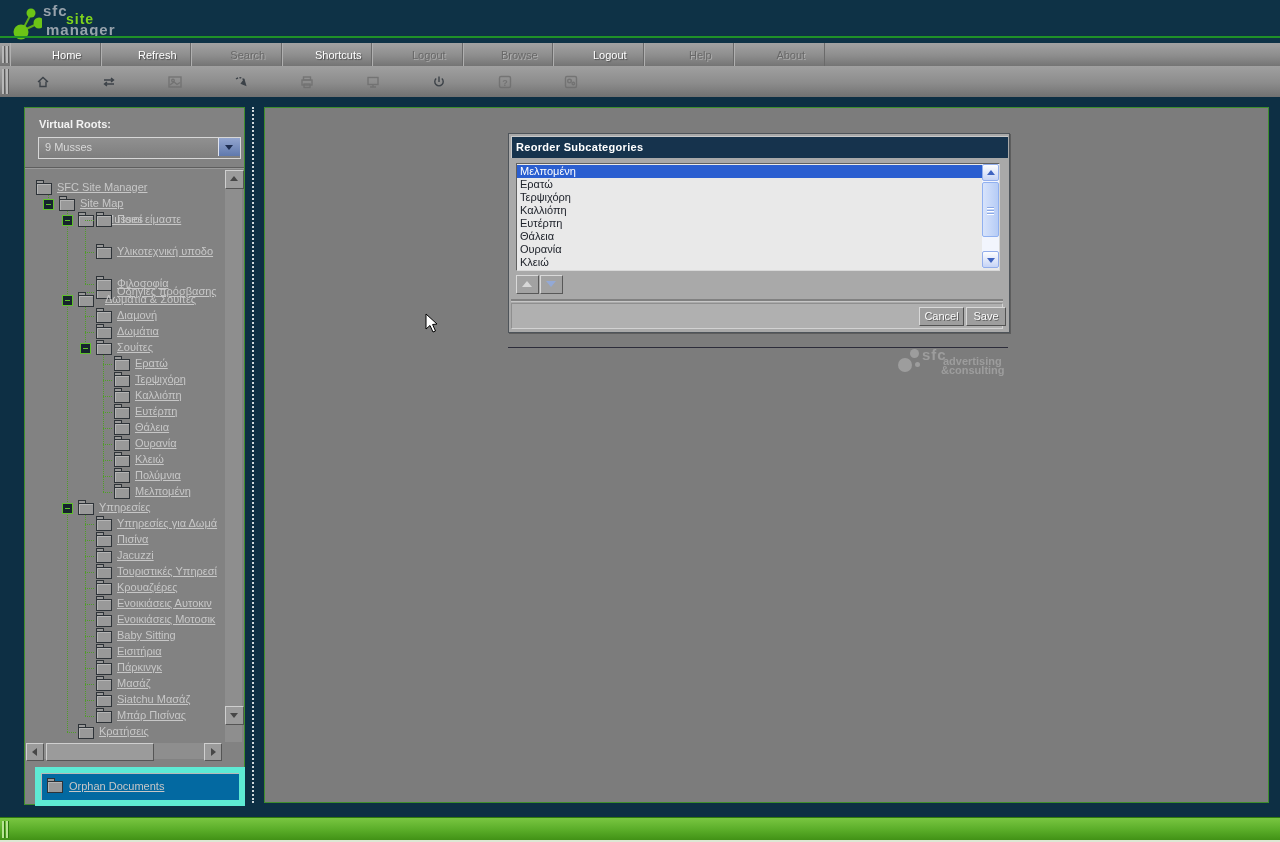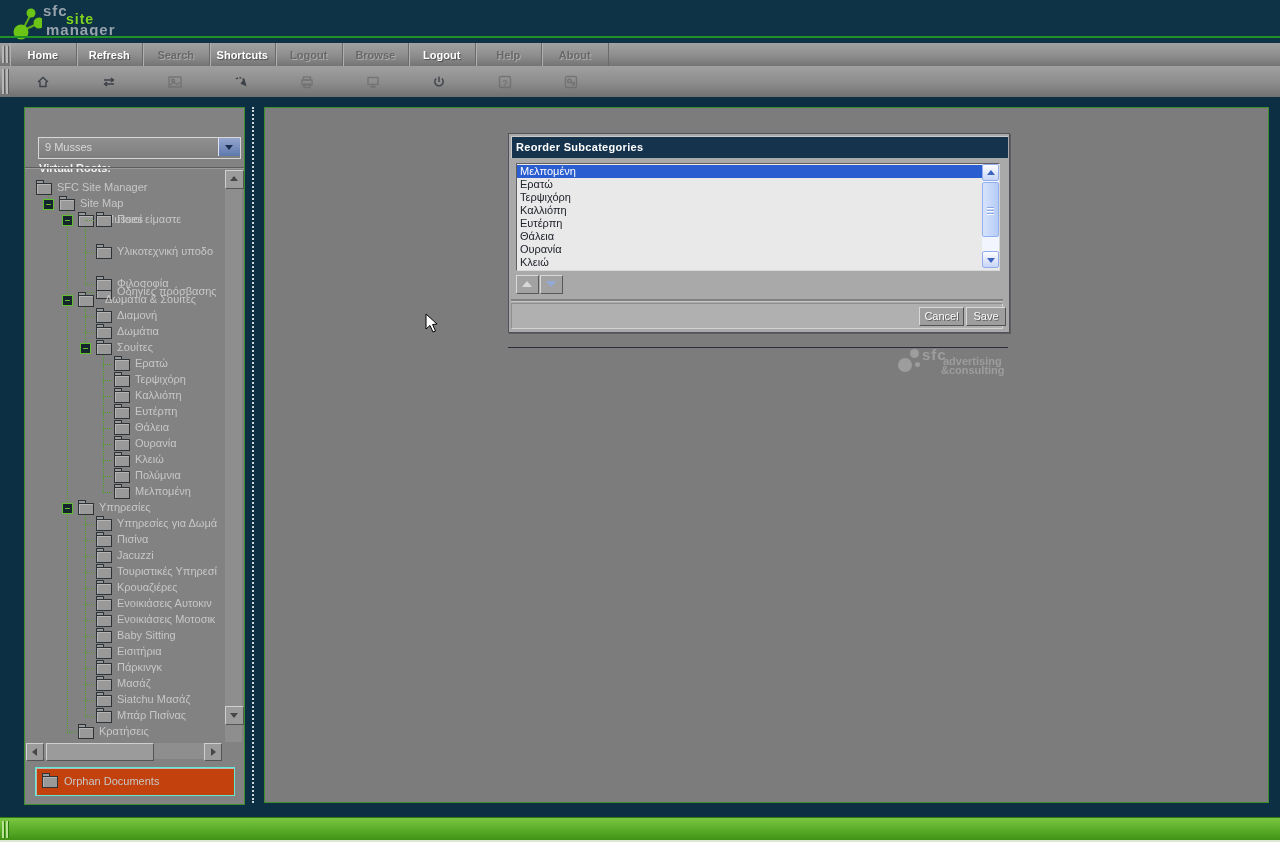--- a/index.html
+++ b/index.html
@@ -17,63 +17,63 @@
   .logo .t-site{position:absolute;left:60px;top:9px;font-size:14px;font-weight:bold;color:#7fd41d;letter-spacing:1px;}
   .logo .t-manager{position:absolute;left:40px;top:19px;font-size:15px;font-weight:bold;color:#97a2ab;letter-spacing:1px;}
   
   .menubar{position:absolute;left:0;top:43px;width:1280px;height:23px;
     background:linear-gradient(#a2a2a2,#8d8d8d 55%,#747474);border-bottom:1px solid #4c4c4c;}
   .grip{position:absolute;left:2px;top:3px;bottom:3px;width:7px;}
   .grip i{position:absolute;top:0;bottom:0;width:2px;background:#b8b8b8;border-right:1px solid #5c5c5c;display:block;}
   .grip i:first-child{left:0;} .grip i:last-child{left:4px;}
   .menu-items{position:absolute;left:10px;top:0;height:100%;display:flex;}
   .menu-item{width:65.5px;height:100%;display:flex;align-items:center;justify-content:center;
-    font-size:11px;font-weight:bold;color:#fff;border-right:1px solid #6a6a6a;box-shadow:inset 1px 0 0 #b0b0b0;
-    cursor:pointer;text-shadow:1px 1px 1px rgba(40,40,40,.6);}
+    font-size:11px;font-weight:normal;color:#fff;border-right:1px solid #6a6a6a;box-shadow:inset 1px 0 0 #b0b0b0;
+    cursor:pointer;text-shadow:1px 1px 1px rgba(40,40,40,.6);padding-left:24px;}
   .menu-item.disabled{color:#686868;text-shadow:1px 1px 0 rgba(220,220,220,.45);cursor:default;}
   
   .toolbar{position:absolute;left:0;top:66px;width:1280px;height:31px;
     background:linear-gradient(#a0a0a0,#8c8c8c 55%,#717171);border-bottom:1px solid #454545;}
   .tool-items{position:absolute;left:10px;top:0;height:100%;display:flex;}
   .tool-btn{width:66px;height:100%;display:flex;align-items:center;justify-content:center;cursor:pointer;}
   .tool-btn.disabled{cursor:default;opacity:.85;}
   
   .workspace{position:absolute;left:0;top:97px;width:1280px;height:720px;background:#0d2f44;}
   .panel{position:absolute;border:1px solid #3e8d2c;background:#828282;}
   .sidebar{left:24px;top:10px;width:219px;height:696px;}
   .splitter{position:absolute;left:252px;top:10px;height:696px;width:0;border-left:2px dotted #cfd8dc;cursor:col-resize;}
   .mainpanel{left:264px;top:10px;width:1003px;height:694px;background:#7c7c7c;}
   
-  .vr-label{position:absolute;left:14px;top:10px;font-size:11px;font-weight:bold;color:#f2f2f2;margin-top:44px;}
+  .vr-label{position:absolute;left:14px;top:10px;font-size:11px;font-weight:bold;color:#f2f2f2;}
   .vr-select{position:absolute;left:13px;top:29px;width:201px;height:20px;border:1px solid #d7d7d7;
     background:linear-gradient(#909090,#7e7e7e);cursor:pointer;}
   .vr-select .val{position:absolute;left:6px;top:0;line-height:19px;font-size:11px;color:#d8d8d8;}
   .vr-btn{position:absolute;right:0;top:0;width:21px;height:18px;border-left:1px solid #dfe3ee;
     background:linear-gradient(#93a6cf,#5f79ad);}
   .vr-btn .chev{position:absolute;left:6px;top:7px;width:0;height:0;
     border-left:4px solid transparent;border-right:4px solid transparent;border-top:5px solid #1d2d50;}
   .tree-sep{position:absolute;left:0;top:59px;width:100%;height:1px;background:#5e5e5e;box-shadow:0 1px 0 #9a9a9a;}
   .treeview{position:absolute;left:1px;top:62px;width:196px;height:572px;overflow:hidden;}
   .trow{position:absolute;left:0;width:100%;height:16px;}
-  .tlabel{position:absolute;top:1px;font-size:11px;color:#c7c7c7;white-space:nowrap;cursor:pointer;}
+  .tlabel{position:absolute;top:1px;font-size:11px;color:#c7c7c7;text-decoration:underline;white-space:nowrap;cursor:pointer;}
   .folder{position:absolute;top:3px;width:14px;height:10px;background:#999;border:1px solid #2e3338;
     box-shadow:inset 1px 1px 0 #b5b5b5;}
   .folder:before{content:"";position:absolute;left:-1px;top:-4px;width:6px;height:2px;background:#999;border:1px solid #2e3338;border-bottom:none;}
   .expander{position:absolute;width:9px;height:9px;top:3px;border:1px solid #5fc02c;background:#16242d;cursor:pointer;}
   .expander:before{content:"";position:absolute;left:2px;top:4px;width:5px;height:1px;background:#5fc02c;}
   .vline{position:absolute;width:0;border-left:1px dotted #4f9e27;}
   .stub{position:absolute;height:0;border-top:1px dotted #4f9e27;top:8px;}
   
   .sb-btn{position:absolute;background:#9b9b9b;border:1px solid;border-color:#cfcfcf #555 #555 #cfcfcf;}
   .sb-tri{position:absolute;width:0;height:0;}
   .vscroll{position:absolute;right:2px;top:62px;width:17px;height:572px;background:#8e8e8e;}
   .hscroll{position:absolute;left:1px;top:635px;width:196px;height:16px;background:#8e8e8e;}
   .hthumb{position:absolute;left:20px;top:0;width:106px;height:16px;background:#9b9b9b;border:1px solid;border-color:#cfcfcf #555 #555 #cfcfcf;}
-  .orphan{position:absolute;left:10px;top:659px;width:198px;height:27px;background:#c2410c;
-    border:1px solid #5eead4;box-shadow:inset 1px 1px 0 #b8b8b8;}
+  .orphan{position:absolute;left:10px;top:659px;width:198px;height:27px;background:#0369a1;
+    border:6px solid #5eead4;box-shadow:inset 1px 1px 0 #b8b8b8;}
   .orphan .folder{left:6px;top:8px;}
   .orphan .tlabel{left:28px;top:7px;}
   
   .dialog{position:absolute;left:243px;top:25px;width:500px;height:198px;background:#a9a9a9;
     border:1px solid #4e545a;box-shadow:1px 1px 0 rgba(0,0,0,.25);}
   .dlg-title{position:absolute;left:2px;top:2px;width:492px;height:21px;background:#16334d;
     border-top:1px solid #c9c9c9;border-left:1px solid #c9c9c9;
     color:#fff;font-size:11px;font-weight:bold;line-height:21px;padding-left:4px;letter-spacing:.3px;}
   .listbox{position:absolute;left:7px;top:29px;width:482px;height:106px;background:#e9e9e9;
     border:1px solid;border-color:#606060 #d8d8d8 #d8d8d8 #606060;overflow:hidden;}

